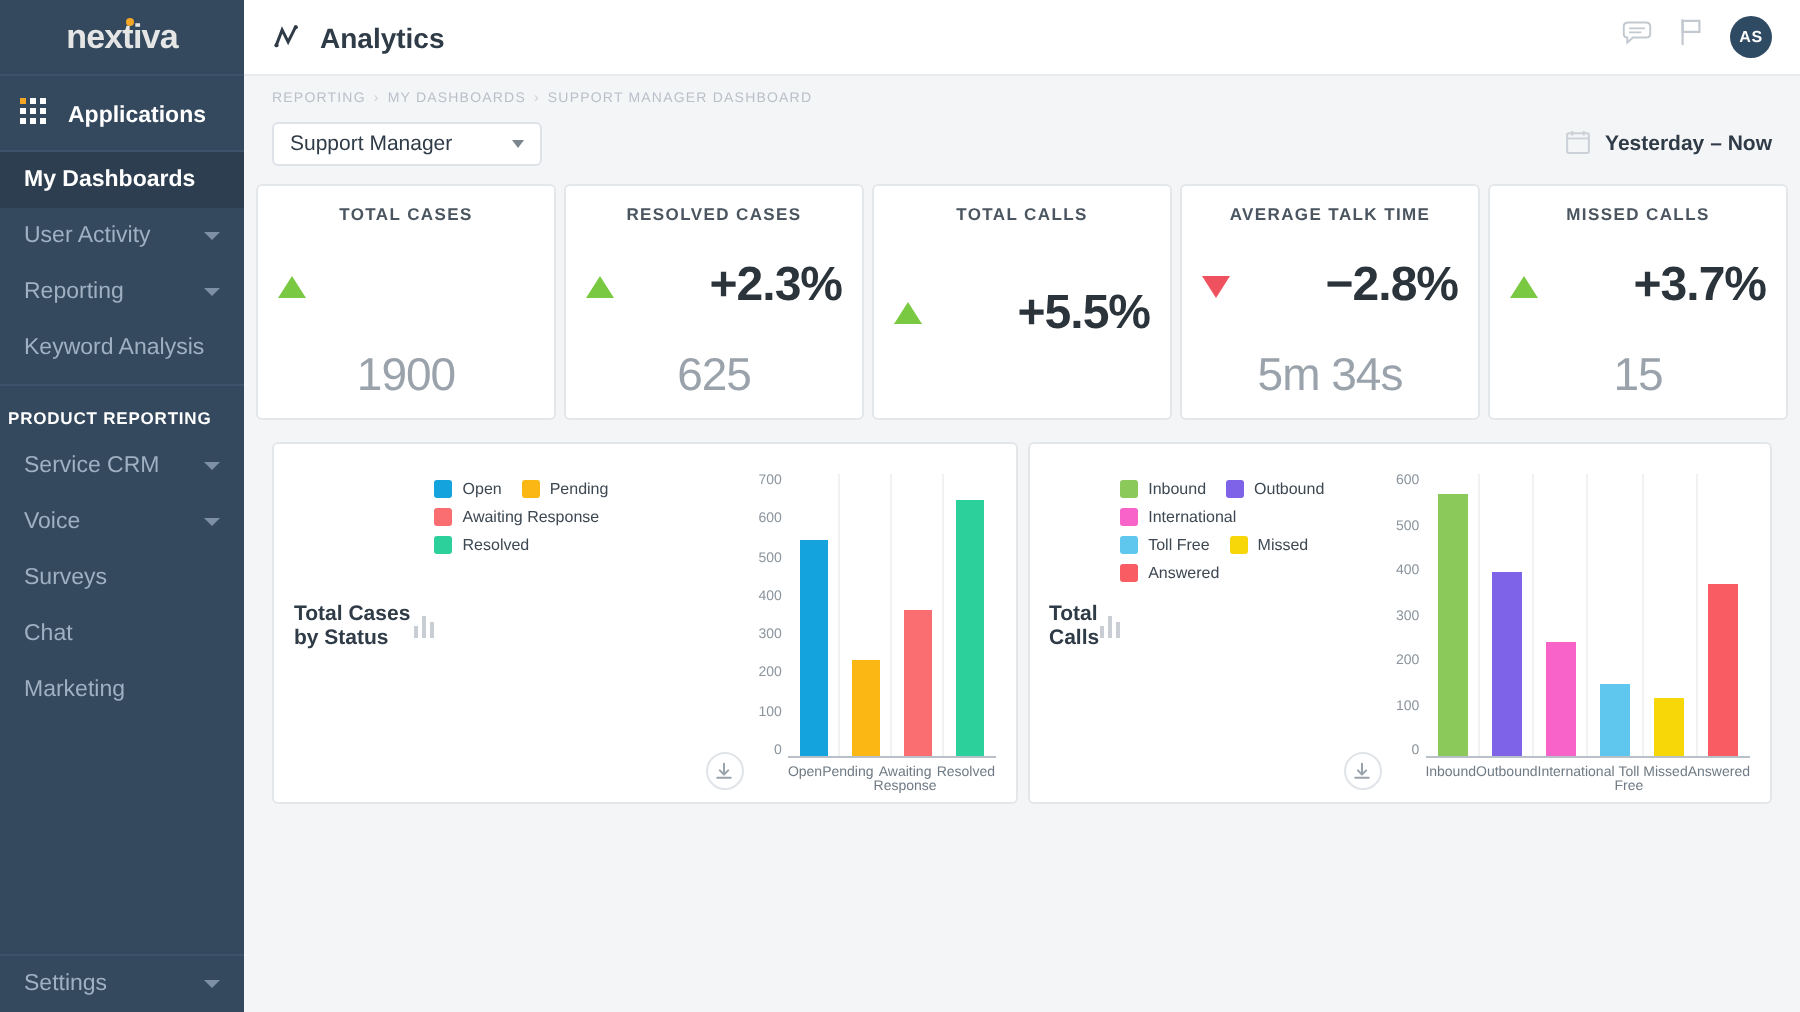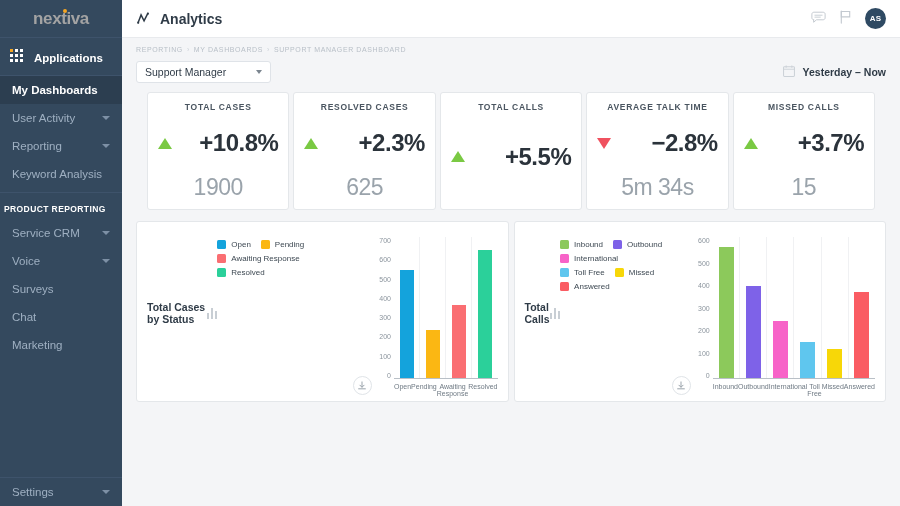--- a/index.html
+++ b/index.html
@@ -16,21 +16,21 @@
     width: 122px; height: 506px;
     background: #34495e;
     display: flex; flex-direction: column;
     flex: 0 0 122px;
     position: relative;
   }
   .logo-wrap {
     height: 38px; display: flex; align-items: center; justify-content: center;
     border-bottom: 1px solid #3e536b;
   }
-  .logo { position: relative; font-size: 17px; font-weight: bold; color: #a3a3a3; letter-spacing: -0.4px; }
+  .logo { position: relative; font-size: 17px; font-weight: bold; color: #e5e5e5; letter-spacing: -0.4px; }
   .logo .dot {
     position: absolute; width: 4px; height: 4px; border-radius: 50%;
     background: #f5a623; top: 0px; left: 30px;
   }
   .apps-row {
     display: flex; align-items: flex-end; gap: 9px;
     padding: 11px 10px; border-bottom: 1px solid #3e536b;
   }
   .grid-icon {
     width: 15px; height: 15px;
@@ -90,21 +90,21 @@
     margin-left: auto; width: 0; height: 0;
     border-left: 3.5px solid transparent; border-right: 3.5px solid transparent;
     border-top: 4px solid #7b858f;
   }
   .daterange {
     margin-left: auto; display: flex; align-items: center; gap: 8px;
     font-size: 10.5px; color: #2f3b47; font-weight: bold; cursor: pointer;
   }
 
   
-  .kpi-row { display: flex; gap: 4px; padding: 0 25px; }
+  .kpi-row { display: flex; gap: 4px; padding: 0 6px; }
   .kpi {
     flex: 1; background: #fff; border: 1px solid #e4e7ea; border-radius: 3px;
     height: 118px; padding: 9px 10px 8px;
     display: flex; flex-direction: column;
   }
   .kpi-title {
     font-size: 8.5px; font-weight: bold; color: #4a5560;
     letter-spacing: 0.7px; text-align: center;
   }
   .kpi-mid { display: flex; align-items: center; flex: 1; }
@@ -282,21 +282,20 @@
         </span>
         <span>Yesterday – Now</span>
       </div>
     </div>
 
     <div class="kpi-row">
       <div class="kpi">
         <div class="kpi-title">TOTAL CASES</div>
         <div class="kpi-mid">
           <span class="tri up"></span>
-          <span class="kpi-pct">+10.8%</span>
         </div>
         <div class="kpi-val">1900</div>
       </div>
       <div class="kpi">
         <div class="kpi-title">RESOLVED CASES</div>
         <div class="kpi-mid">
           <span class="tri up"></span>
           <span class="kpi-pct">+2.3%</span>
         </div>
         <div class="kpi-val">625</div>

